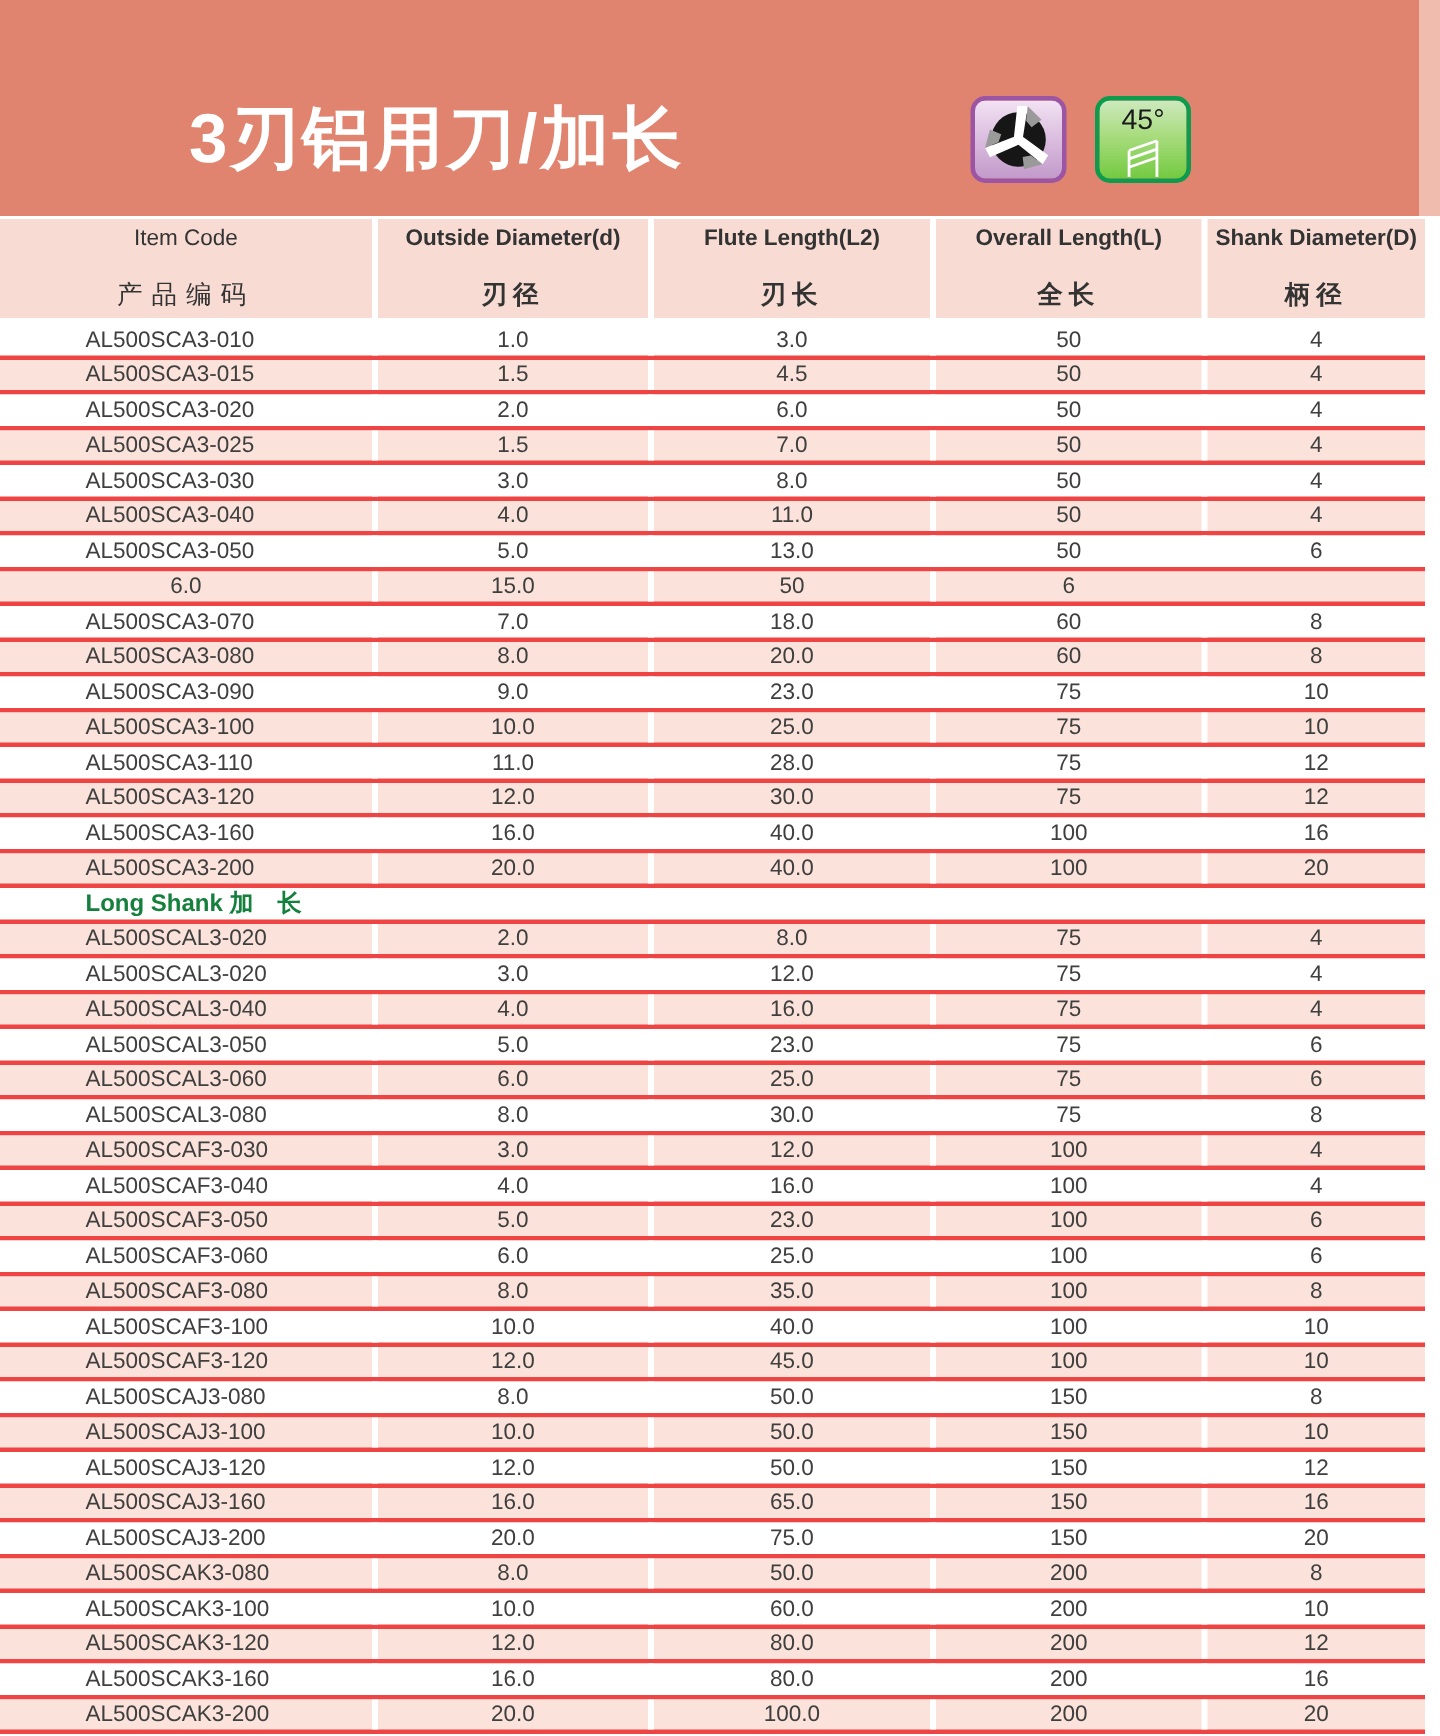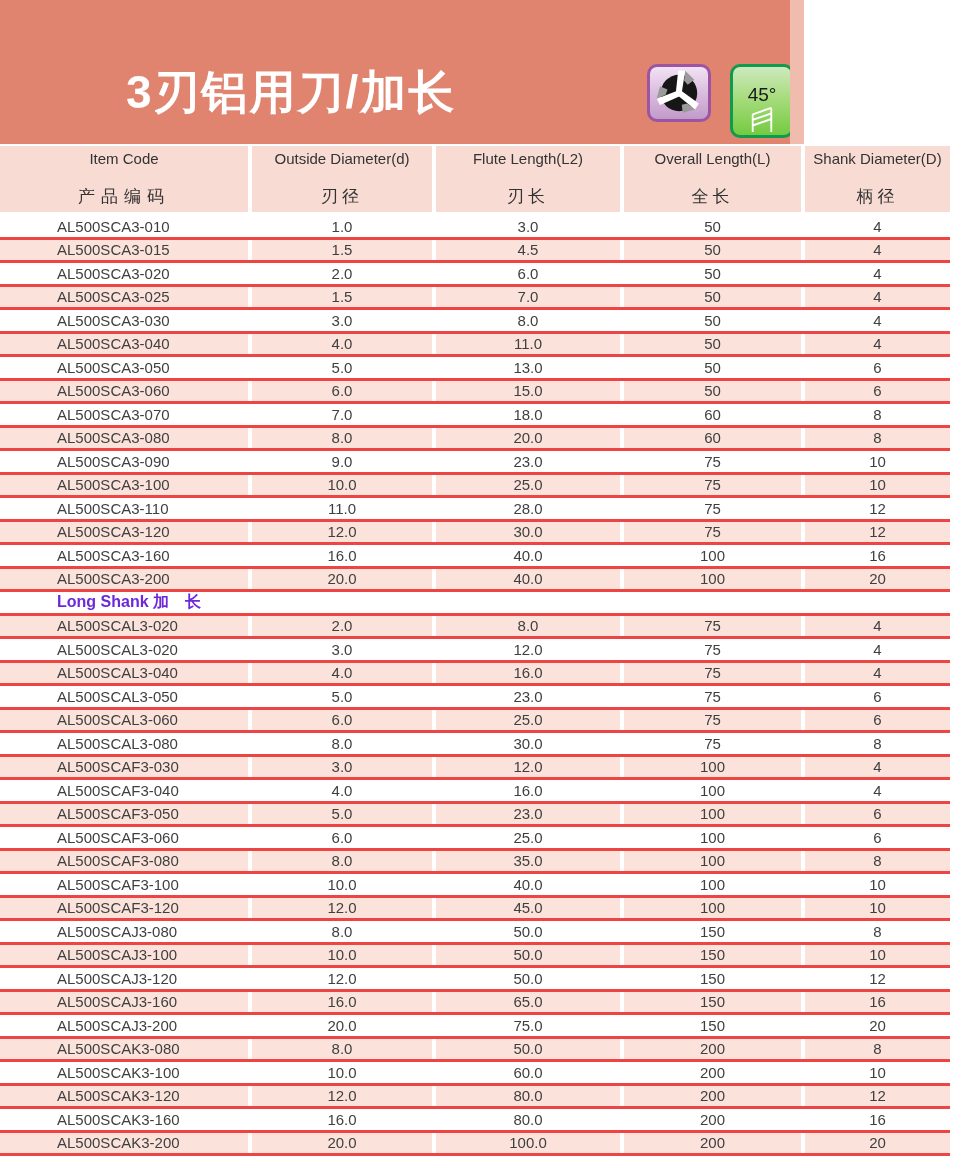--- a/index.html
+++ b/index.html
@@ -7,21 +7,21 @@
     width:960px;height:1157px;
     background:#ffffff;
     font-family:"Liberation Sans","DejaVu Sans",sans-serif;
     overflow:hidden;
     position:relative;
   }
 
   
   .band{
     position:relative;
-    width:804px;height:144px;
+    width:960px;height:144px;
     background:#E0846F;
   }
   .band-strip{
     position:absolute;top:0;right:0;
     width:14px;height:144px;
     background:#EFBCAD;
   }
   .page-title{
     position:absolute;
     left:126px;top:62px;
@@ -43,22 +43,22 @@
     box-sizing:content-box;
   }
   .badge.purple{
     border:3px solid #9C55A3;
     background:linear-gradient(180deg,#F2E2F3 0%,#DDC0E1 45%,#C29ACA 100%);
   }
   .badge.green{
     border:3px solid #0F9B4D;
     background:linear-gradient(180deg,#CDE9BE 0%,#A8DC7E 45%,#74CA41 100%);
     flex-direction:column;
-    justify-content:flex-start;
-    padding-top:18px;height:50px;
+    justify-content:flex-end;
+    padding-top:2px;height:50px;
   }
   .angle-label{
     font-size:19px;
     color:#1a1a1a;
     line-height:20px;
     letter-spacing:0px;
   }
 
   
   .table{
@@ -71,21 +71,21 @@
     height:66px;
     background:#F8DCD4;
     margin-bottom:4px;
   }
   .th{
     display:flex;flex-direction:column;
     align-items:center;justify-content:center;
     gap:18px;
     color:#333333;
   }
-  .th + .th{border-left:4px solid #ffffff;}
+  .th + .th{border-left:4px solid #ffffff;font-weight:bold;}
   .th .en{font-size:15px;}
   .th .zh{font-size:17px;letter-spacing:4px;}
   .th.first .zh{letter-spacing:6px;}
 
   .tbody{display:block;}
   .row{
     display:grid;
     grid-template-columns:248px 184px 188px 181px 1fr;
     height:23.5px;
     box-sizing:border-box;
@@ -100,21 +100,21 @@
     overflow:hidden;
   }
   .cell + .cell{border-left:4px solid #ffffff;}
   .cell.c0{justify-content:flex-start;padding-left:57px;}
   .section-cell{
     grid-column:1 / -1;
     display:flex;align-items:center;
     padding-left:57px;
     font-size:16px;
     font-weight:bold;
-    color:#6d28d9;
+    color:#15803d;
   }
 </style>
 </head>
 <body>
 
 <div class="band">
   <h1 class="page-title">3刃铝用刀/加长</h1>
 
   <div class="badges">
     <div class="badge purple">
@@ -216,21 +216,20 @@
         <div class="cell c4">4</div>
       </div>
       <div class="row">
         <div class="cell c0">AL500SCA3-050</div>
         <div class="cell c1">5.0</div>
         <div class="cell c2">13.0</div>
         <div class="cell c3">50</div>
         <div class="cell c4">6</div>
       </div>
       <div class="row pink">
-        <div class="cell c0">AL500SCA3-060</div>
         <div class="cell c1">6.0</div>
         <div class="cell c2">15.0</div>
         <div class="cell c3">50</div>
         <div class="cell c4">6</div>
       </div>
       <div class="row">
         <div class="cell c0">AL500SCA3-070</div>
         <div class="cell c1">7.0</div>
         <div class="cell c2">18.0</div>
         <div class="cell c3">60</div>

